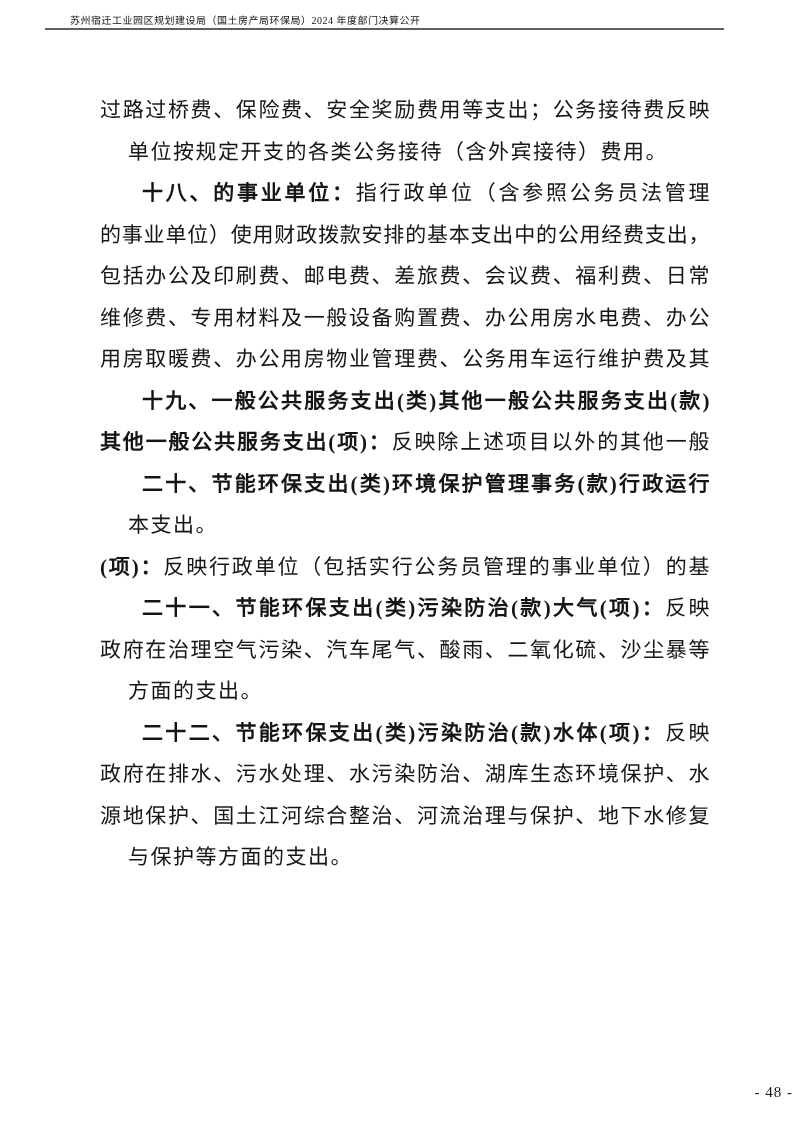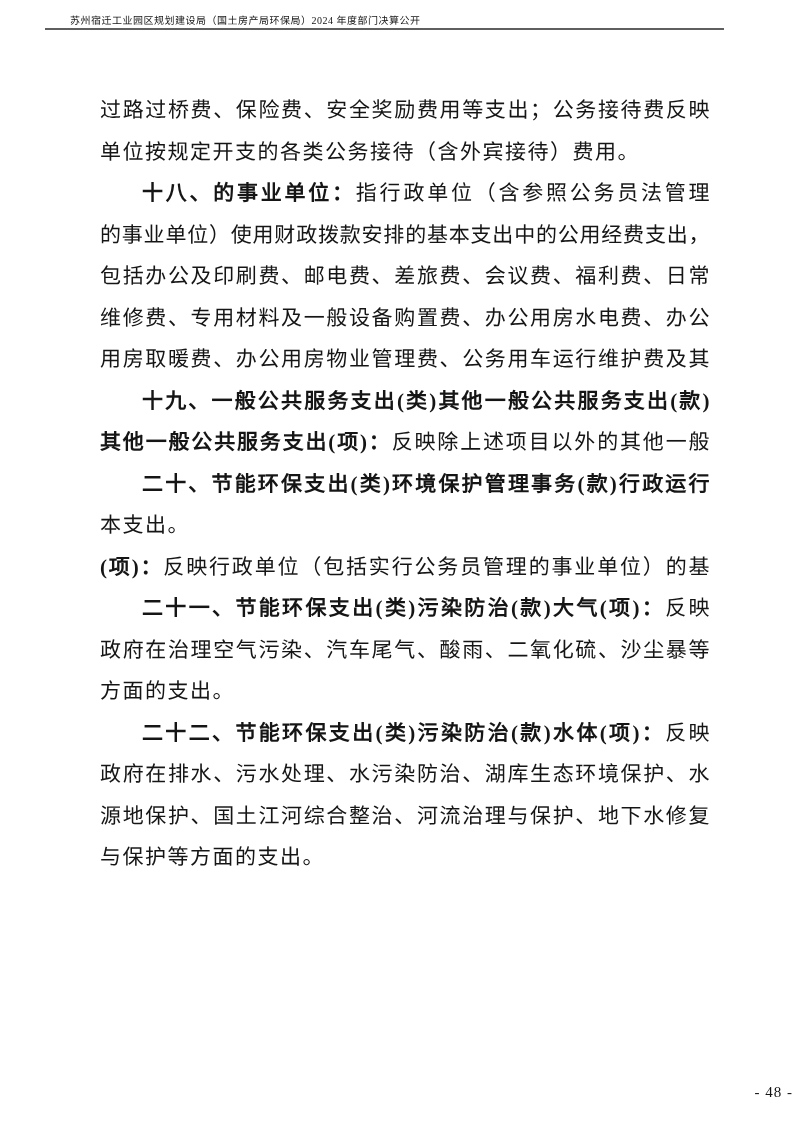--- a/index.html
+++ b/index.html
@@ -50,20 +50,21 @@
     height: 41.5px;
     line-height: 41.5px;
     text-align: justify;
     text-align-last: justify;
     overflow: hidden;
     letter-spacing: 0.5px;
   }
   .line-last {
     text-align-last: left;
     letter-spacing: 1.5px;
+    margin-left: 28px;
   }
   .line-indent { text-indent: 2em; }
   .seg { color: var(--text-color); }
   .seg.bold { font-weight: 700; }
   .footer {
     position: absolute;
     top: 1083px;
     left: 0;
     width: 100%;
     text-align: right;

